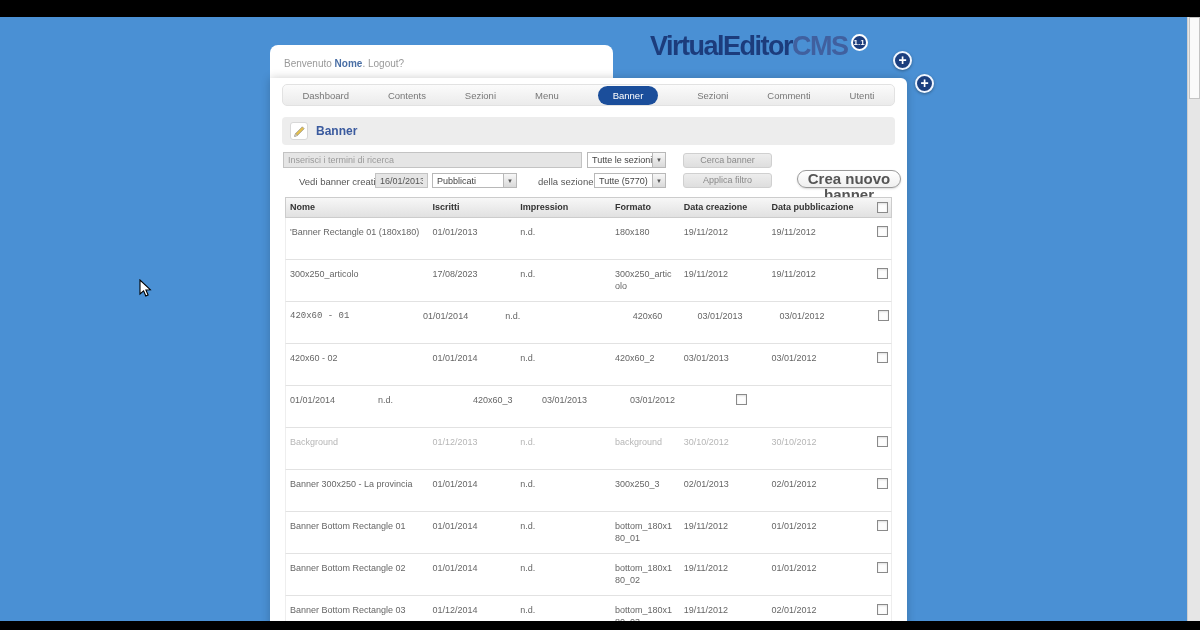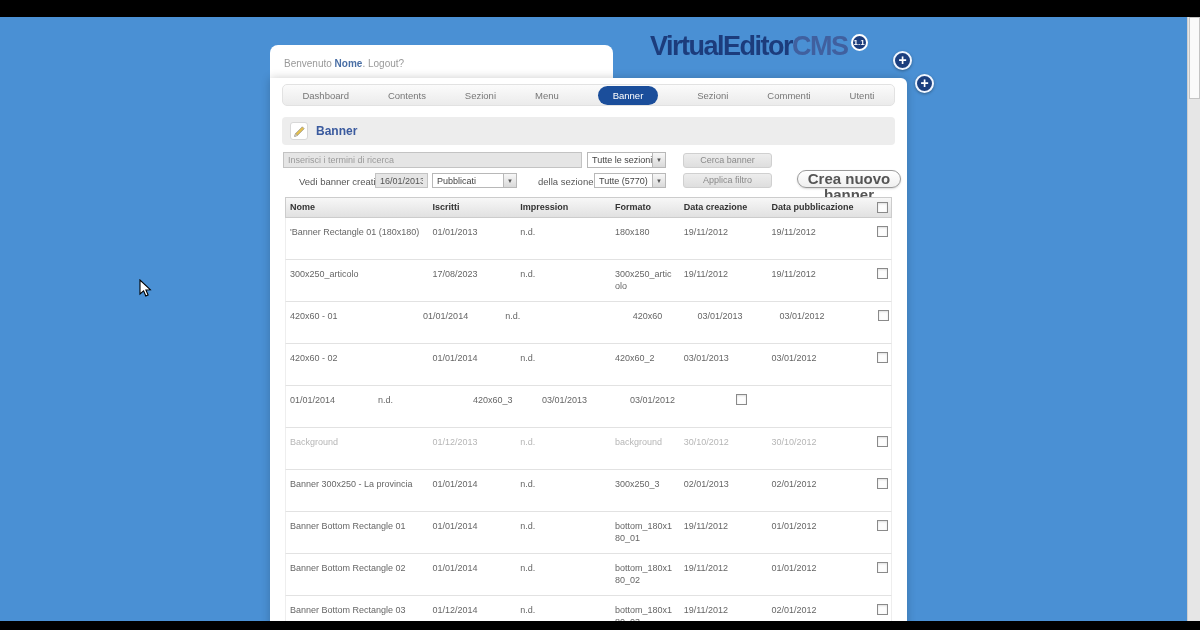--- a/index.html
+++ b/index.html
@@ -196,21 +196,21 @@
           <div class="td" style="width: 88px;">17/08/2023</div>
           <div class="td" style="width: 95px;">n.d.</div>
           <div class="td" style="width: 69px;">300x250_articolo</div>
           <div class="td" style="width: 88px;">19/11/2012</div>
           <div class="td" style="width: 107px;">19/11/2012</div>
           <div class="td cbcol">
             <div class="checkbox"></div>
           </div>
         </div>
         <div class="tr">
-          <div class="td" style="width: 143px;">420x60 - 01</div>
+          <div class="td" style="width: 143px; font-family: Liberation Mono, monospace;">420x60 - 01</div>
           <div class="td" style="width: 88px;">01/01/2014</div>
           <div class="td" style="width: 95px;">n.d.</div>
           <div class="td" style="width: 69px; margin-left: 39px;">420x60</div>
           <div class="td" style="width: 88px;">03/01/2013</div>
           <div class="td" style="width: 107px;">03/01/2012</div>
           <div class="td cbcol">
             <div class="checkbox"></div>
           </div>
         </div>
         <div class="tr">

